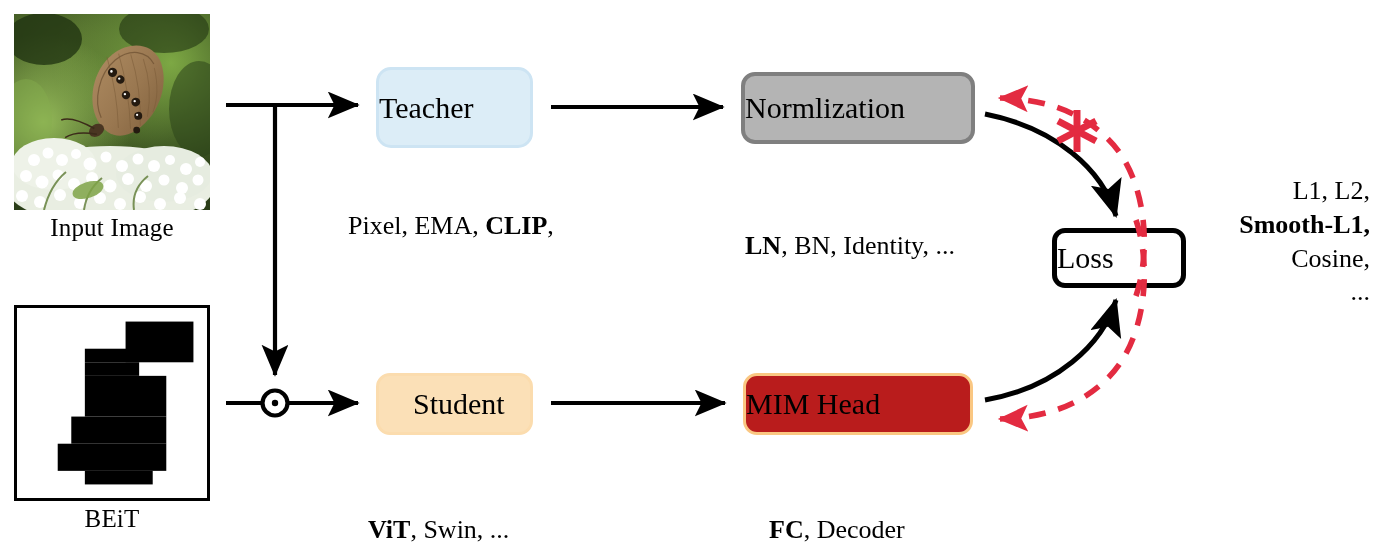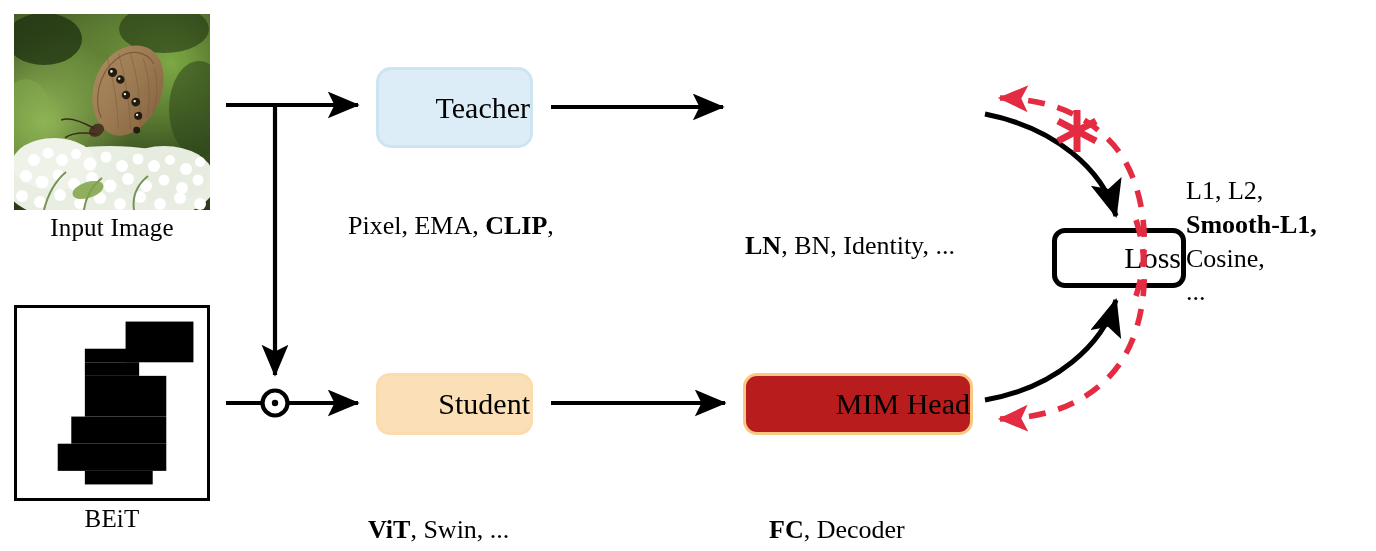--- a/index.html
+++ b/index.html
@@ -13,42 +13,42 @@
   .mask-box{left:14px;top:305px;width:196px;height:196px;background:#fff;border:3px solid #000;box-sizing:border-box;}
   .mask-grid{position:absolute;left:0;top:0;width:100%;height:100%;}
 
   .cap{position:absolute;text-align:center;width:196px;left:14px;font-size:25px;
        font-family:"Liberation Serif","DejaVu Serif",serif;letter-spacing:.2px;}
   .cap-input{top:214px;}
   .cap-mask{top:505px;}
 
   
   .node{position:absolute;box-sizing:border-box;display:flex;align-items:center;
-        justify-content:flex-end;font-size:30px;line-height:1;
+        justify-content:flex-start;font-size:30px;line-height:1;
         font-family:"Liberation Serif","DejaVu Serif",serif;}
   .node-teacher{left:376px;top:67px;width:157px;height:81px;border-radius:15px;
                 background:#dcedf7;border:3px solid #cde4f3;}
   .node-student{left:376px;top:373px;width:157px;height:62px;border-radius:14px;
                 background:#fbe0b7;border:3px solid #fbdcae;padding-left:34px;}
   .node-norm{left:741px;top:72px;width:234px;height:72px;border-radius:14px;
              background:#b4b4b4;border:4px solid #7f7f7f;}
   .node-mim{left:743px;top:373px;width:230px;height:62px;border-radius:14px;
             background:#b91c1c;border:3px solid #fac782;}
   .node-loss{left:1052px;top:228px;width:134px;height:60px;border-radius:13px;
              background:#ffffff;border:5px solid #000;font-size:30px;}
 
   
   .ann{position:absolute;font-size:26px;line-height:1.28;
        font-family:"Liberation Serif","DejaVu Serif",serif;white-space:pre-line;}
   .ann b{font-weight:bold;}
   .ann-teacher{left:336px;top:176px;width:280px;text-align:left;margin-left:12px;}
   .ann-student{left:368px;top:480px;width:300px;text-align:left;}
   .ann-norm{left:745px;top:196px;width:300px;text-align:left;}
   .ann-mim{left:769px;top:480px;width:300px;text-align:left;}
-  .ann-loss{position:absolute;left:1186px;top:174px;width:184px;
+  .ann-loss{position:absolute;left:1186px;top:174px;width:184px;text-align:right;
             font-size:26px;line-height:1.30;
             font-family:"Liberation Serif","DejaVu Serif",serif;}
   .ann-loss div{white-space:nowrap;}
 
   svg.overlay{position:absolute;left:0;top:0;width:1376px;height:551px;pointer-events:none;}
 </style>
 </head>
 <body>
 
 <div id="stage">
@@ -176,20 +176,23 @@
     </svg>
   </div>
   <div class="cap cap-mask">BEiT</div>
 
   <div class="node node-teacher">
     <span>Teacher</span>
   </div>
   <div class="node node-student">
     <span>Student</span>
   </div>
+  <div class="node node-norm">
+    <span>Normlization</span>
+  </div>
   <div class="node node-mim">
     <span>MIM Head</span>
   </div>
   <div class="node node-loss">
     <span>Loss</span>
   </div>
 
   <div class="ann ann-teacher">
     <div><span>Pixel, EMA, </span><b>CLIP</b><span>,</span></div>
   </div>

